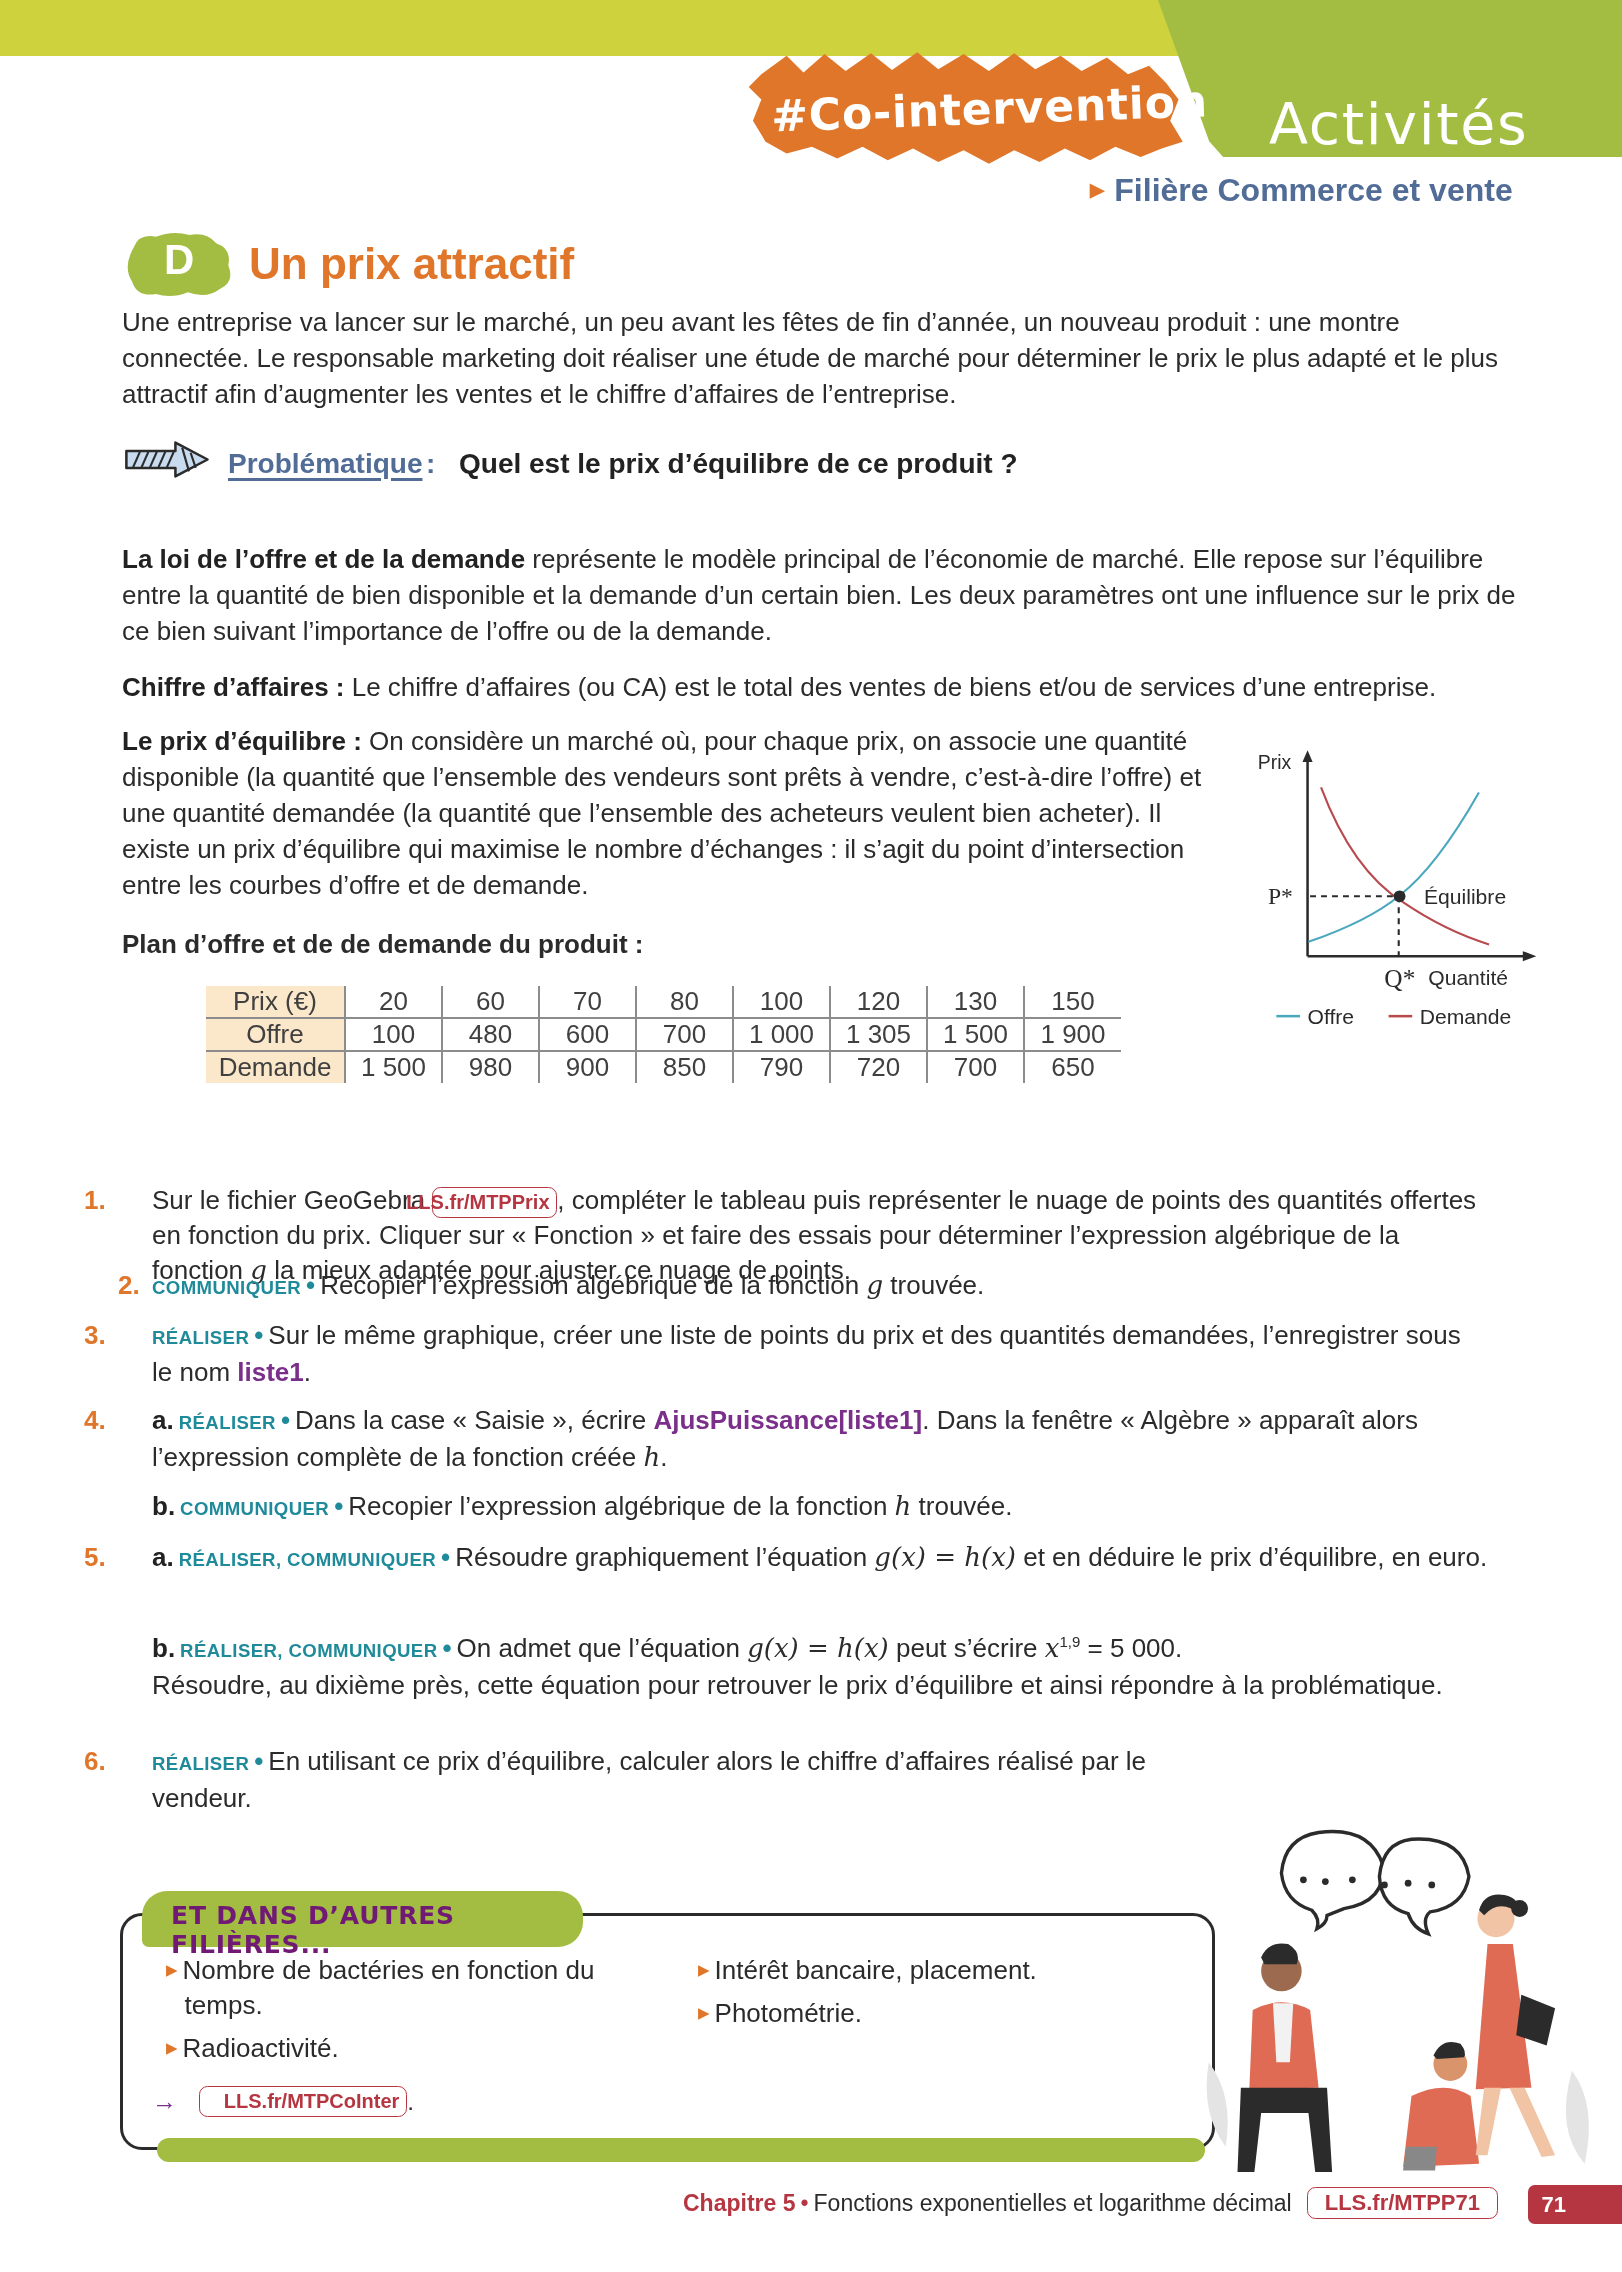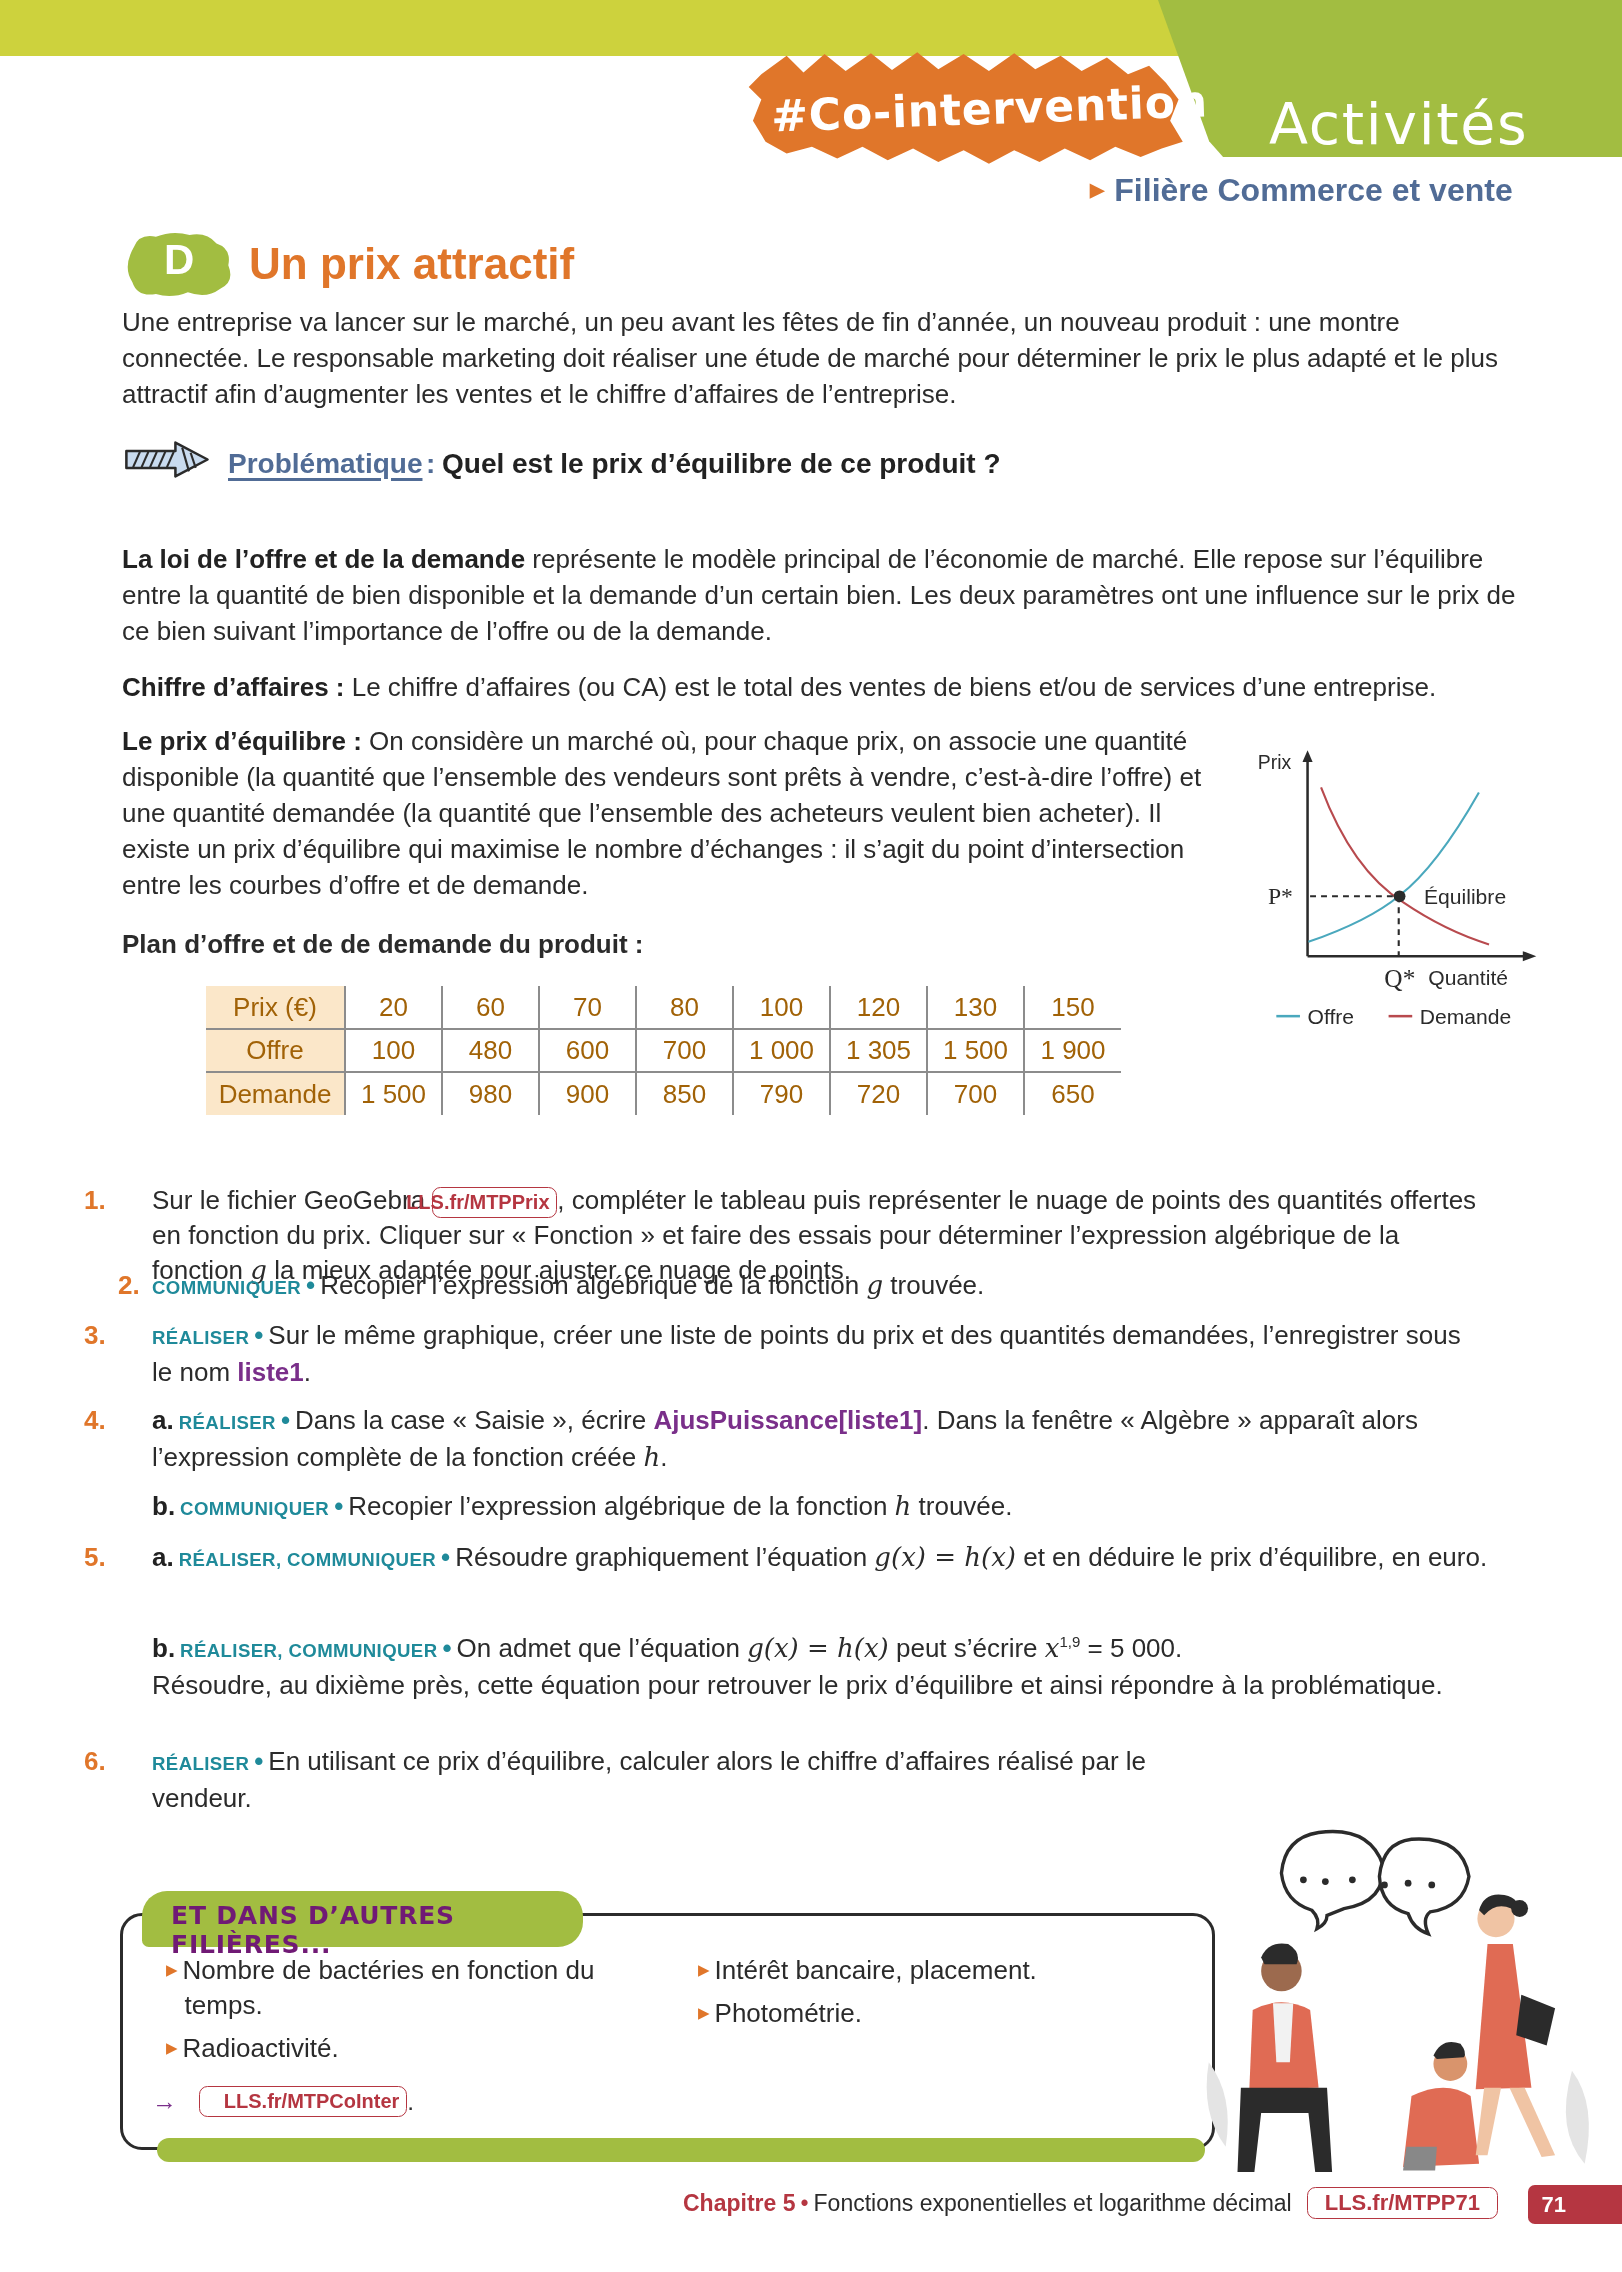--- a/index.html
+++ b/index.html
@@ -23,29 +23,29 @@
   .section-title { font-size: 44px; font-weight: bold; color: #e0762a; margin-left: 12px; }
 
   .para { position: absolute; left: 122px; font-size: 26px; line-height: 36px; color: #2b2b2b; }
   .para b { color: #222; }
   .intro { top: 304px; width: 1403px; }
 
   .prob { position: absolute; left: 123px; top: 439px; display: flex; align-items: flex-end; }
   .prob svg { margin-right: 12px; }
   .prob-label { font-size: 28px; font-weight: bold; color: #516c96; text-decoration: underline; text-decoration-thickness: 2.5px; text-underline-offset: 5px; }
   .prob-colon { font-size: 28px; font-weight: bold; color: #516c96; margin: 0 6.8px 0 3.4px; }
-  .prob-q { font-size: 28px; font-weight: bold; color: #222; }
+  .prob-q { font-size: 28px; font-weight: bold; color: #222; margin-left: 17px; }
 
   .loi { top: 541px; width: 1420px; }
   .ca { top: 669px; width: 1437px; }
   .eq { top: 723px; width: 1107px; }
   .plan { top: 926px; font-weight: bold; }
 
   table.offer { position: absolute; left: 206px; top: 986px; border-collapse: collapse; font-size: 26px; }
-  table.offer td { height: 43px; text-align: center; border-left: 2.5px solid #8c8c8c; border-top: 2.5px solid #8c8c8c; padding: 0 3.4px; color: #a16207; }
+  table.offer td { height: 32px; text-align: center; border-left: 2.5px solid #8c8c8c; border-top: 2.5px solid #8c8c8c; padding: 0 3.4px; color: #404040; }
   table.offer tr:first-child td { border-top: none; }
   table.offer td.rowhead { background: #fbe7c9; border-left: none; width: 139px; }
   table.offer td.val { width: 97px; }
 
   .graph { position: absolute; left: 1251px; top: 735px; width: 287px; height: 304px; }
 
   .q { position: absolute; left: 118px; font-size: 26px; line-height: 35px; color: #2b2b2b; }
   .q .num { color: #e0762a; font-weight: bold; display: inline-block; width: 34px; }
   .q .sub { font-weight: bold; color: #222; margin-right: 5px; }
   .q .skill { color: #1f8a9a; font-weight: bold; font-size: 18.6px; letter-spacing: 0.4px; }

